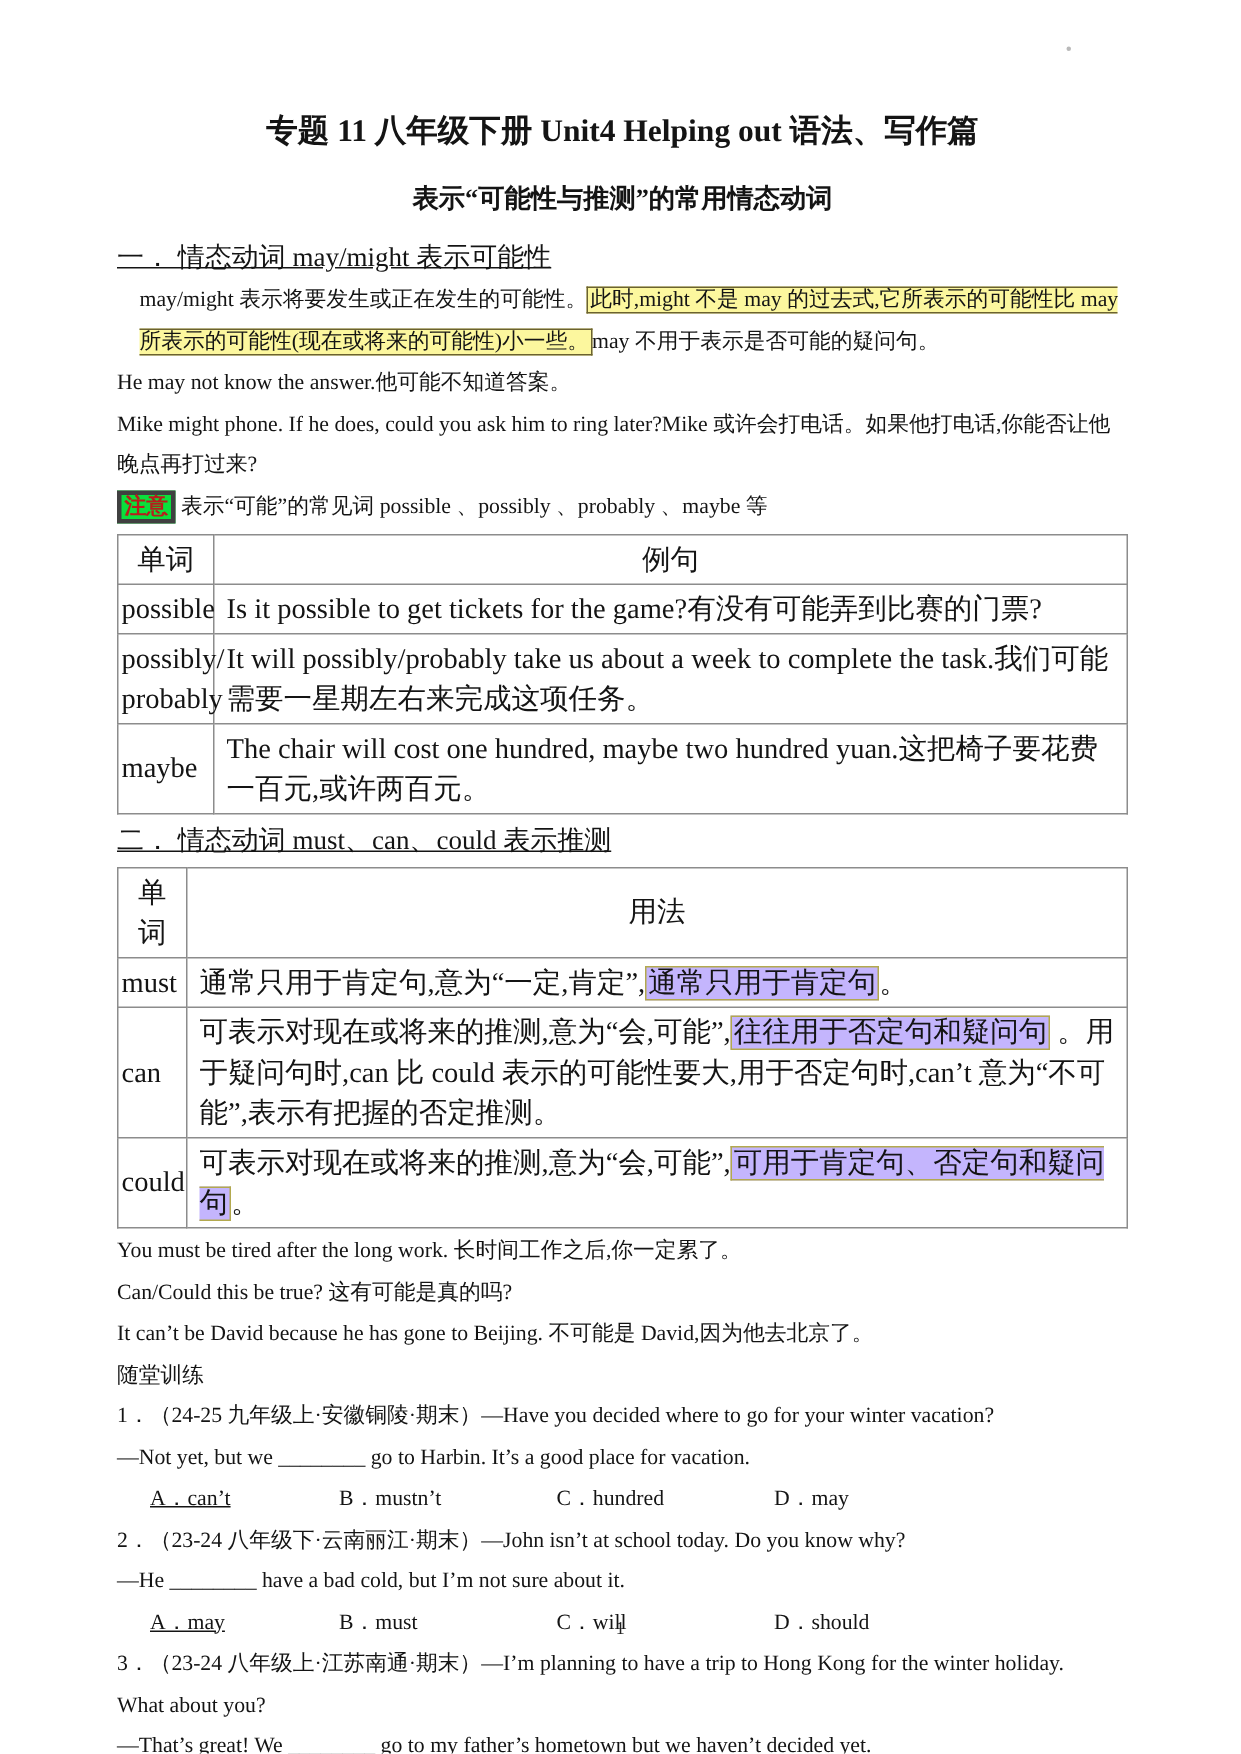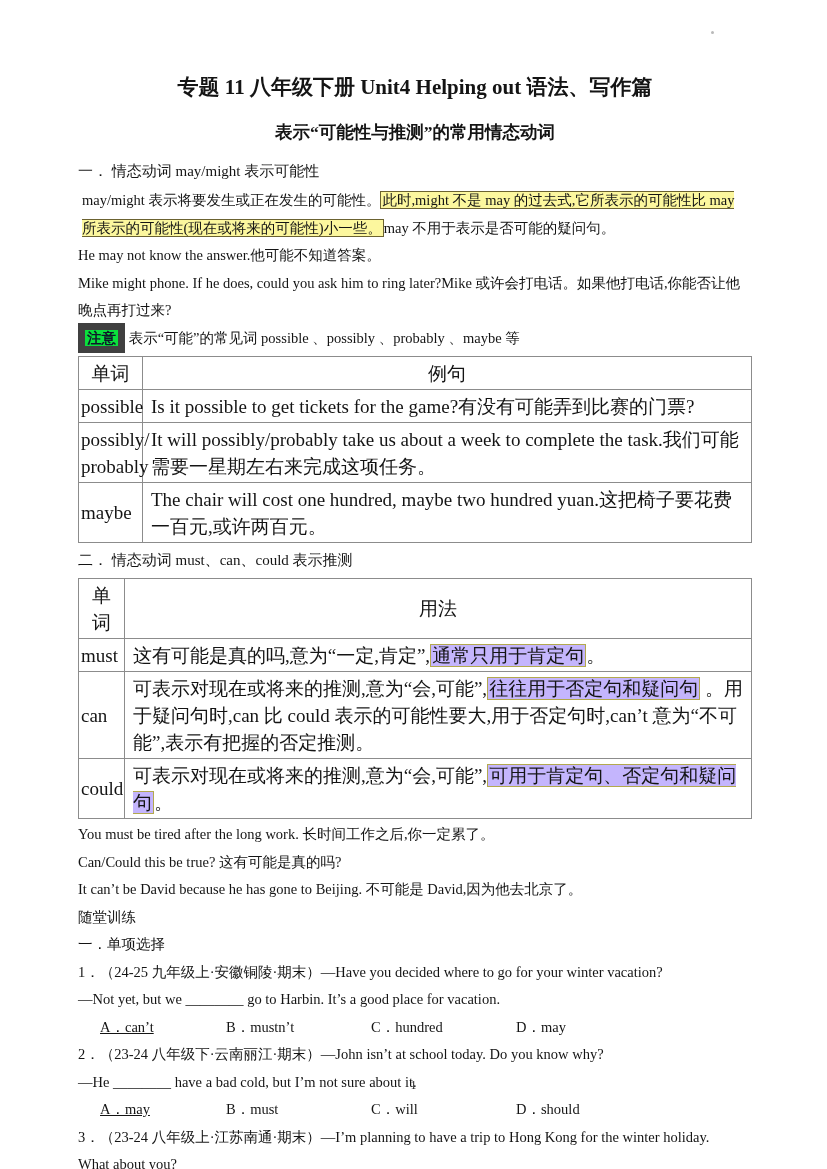--- a/index.html
+++ b/index.html
@@ -5,26 +5,26 @@
   html,body { margin:0; padding:0; }
   body {
     width:827px; height:1169px; background:#ffffff; position:relative;
     font-family:"Liberation Serif","DejaVu Serif",serif; color:#141414;
     overflow:hidden;
   }
   .page { position:absolute; left:78px; top:0; width:674px; }
   .stray-mark { position:absolute; left:711px; top:31px; width:3px; height:3px; background:#b9b9b9; border-radius:50%; }
   .doc-title { text-align:center; font-weight:bold; font-size:21px; line-height:26px; margin:74px 0 0 0; }
   .doc-subtitle { text-align:center; font-weight:bold; font-size:17.5px; line-height:23px; margin:21px 0 0 0; }
-  .sec-heading { font-size:15px; line-height:28px; margin:13px 0 0 0; }
+  .sec-heading { font-size:18px; line-height:28px; margin:13px 0 0 0;text-decoration:underline; }
   .line { font-size:14.5px; line-height:27.5px; margin:0; }
-  .para { font-size:14.5px; line-height:27.5px; margin:2px 0 0 4px; }
+  .para { font-size:14.5px; line-height:27.5px; margin:2px 0 0 15px; }
   .hl { background:#fcf79e; border:1px solid #6b6230; padding:0 1px; }
   .hl-soft { background:#c4b5fd; border:1px solid #b3a94e; padding:0 1px; }
-  .note-badge { background:#0ae03c; border:7px solid #404040; color:#0f172a; padding:0 2px; font-weight:bold;text-align:right; }
+  .note-badge { background:#0ae03c; border:3px solid #404040; color:#b91c1c; padding:0 2px; font-weight:bold;text-align:right; }
   table { border-collapse:collapse; width:100%; margin:4px 0 0 0; font-size:19px; table-layout:fixed; }
   th,td { border:1px solid #8c8c8c; line-height:27px; padding:2.5px 8px; font-weight:normal; vertical-align:middle; }
   th { text-align:center; }
   td.word { text-align:left; padding:2.5px 2px; }
   .col-word-1 { width:64px; }
   .col-word-2 { width:46px; }
   .examples { margin-top:2px; }
   .practice-q { margin:0; }
   .options { display:flex; padding-left:22px; font-size:14.5px; line-height:27.5px; }
   .opt-a { width:126px;text-decoration:underline; } .opt-b { width:145px; } .opt-c { width:145px; } .opt-d { flex:1; }
@@ -81,41 +81,40 @@
         <col class="col-word-2">
         <col>
       </colgroup>
     <tbody>
         <tr>
       <th>单词</th>
       <th>用法</th>
     </tr>
     <tr>
       <td class="word">must</td>
-      <td><span>这有可能是真的吗,意为“一定,肯定”,</span><span class="hl-soft">通常只用于肯定句</span><span>。</span></td>
+      <td><span>通常只用于肯定句,意为“一定,肯定”,</span><span class="hl-soft">通常只用于肯定句</span><span>。</span></td>
     </tr>
     <tr>
       <td class="word">can</td>
       <td><span>可表示对现在或将来的推测,意为“会,可能”,</span><span class="hl-soft">往往用于否定句和疑问句</span><span> 。用于疑问句时,can 比 could 表示的可能性要大,用于否定句时,can’t 意为“不可能”,表示有把握的否定推测。</span></td>
     </tr>
     <tr>
       <td class="word">could</td>
       <td><span>可表示对现在或将来的推测,意为“会,可能”,</span><span class="hl-soft">可用于肯定句、否定句和疑问句</span><span>。</span></td>
     </tr>
   </tbody>
     </table>
 
   <div class="examples">
     <p class="line">You must be tired after the long  work.  长时间工作之后,你一定累了。</p>
     <p class="line">Can/Could this be true?  这有可能是真的吗?</p>
     <p class="line">It can’t be David because he has gone to Beijing.  不可能是 David,因为他去北京了。</p>
   </div>
 
   <p class="line">随堂训练</p>
-  <p class="line">一．单项选择</p>
 
   <div class="practice-q">
     <p class="line">1．（24-25 九年级上·安徽铜陵·期末）—Have you decided where to go for your winter vacation?</p>
     <p class="line">—Not yet, but we ________ go to Harbin. It’s a good place for vacation.</p>
     <div class="options">
       <span class="opt-a">A．can’t</span>
       <span class="opt-b">B．mustn’t</span>
       <span class="opt-c">C．hundred</span>
       <span class="opt-d">D．may</span>
     </div>

